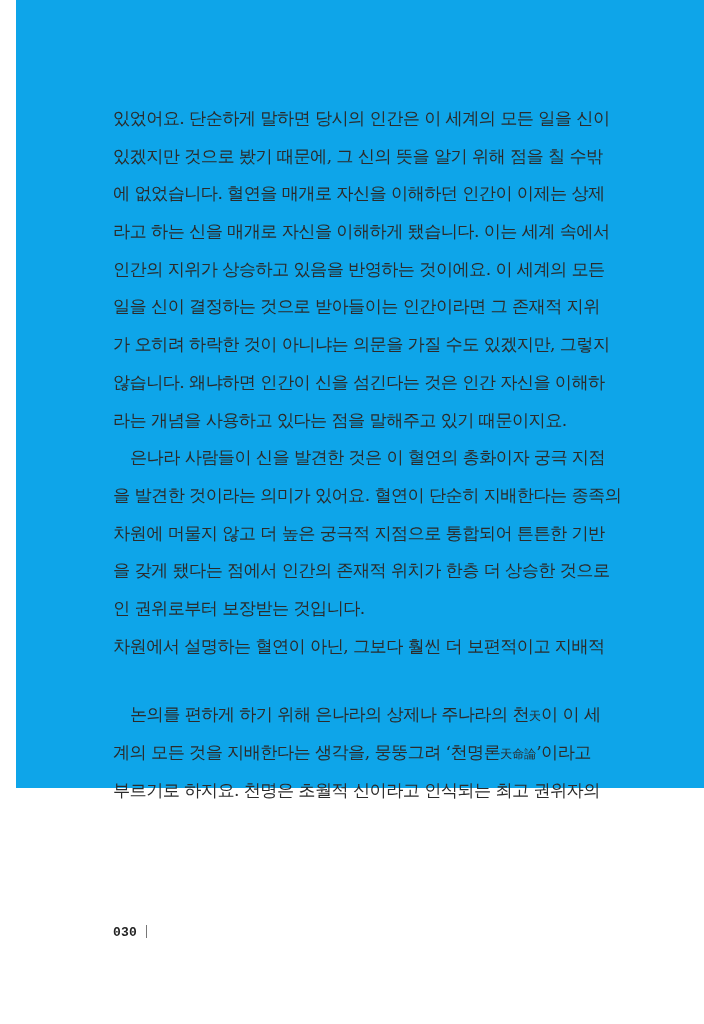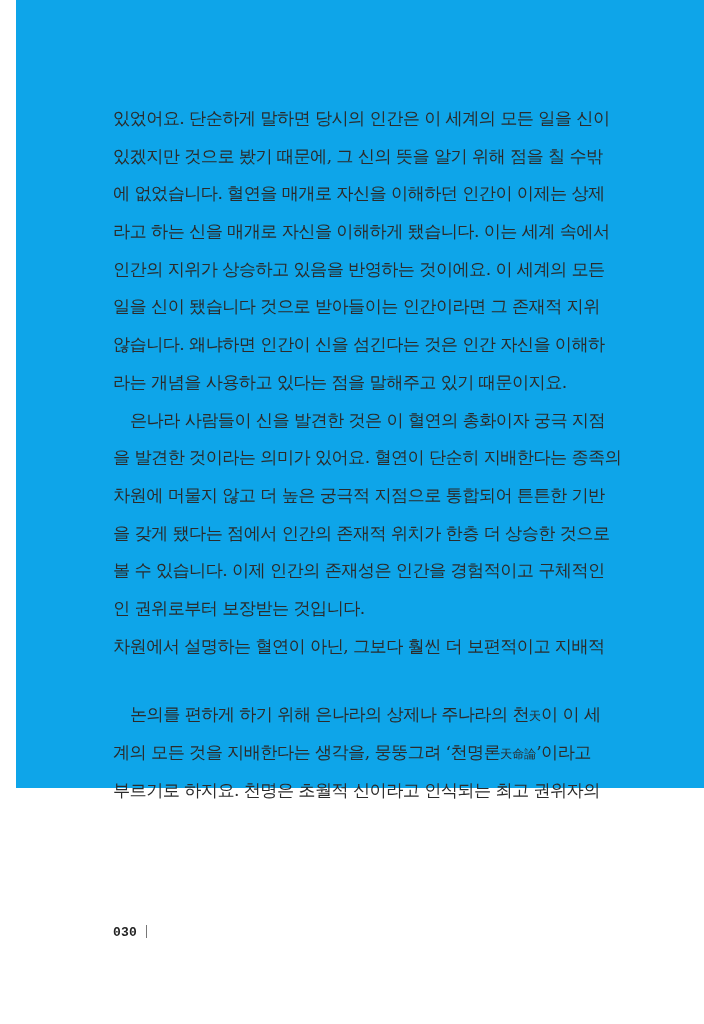--- a/index.html
+++ b/index.html
@@ -75,31 +75,31 @@
 
 <div class="page">
   <div class="body-text">
 
     <div class="paragraph">
       <span class="line">있었어요. 단순하게 말하면 당시의 인간은 이 세계의 모든 일을 신이</span>
       <span class="line">있겠지만 것으로 봤기 때문에, 그 신의 뜻을 알기 위해 점을 칠 수밖</span>
       <span class="line">에 없었습니다. 혈연을 매개로 자신을 이해하던 인간이 이제는 상제</span>
       <span class="line">라고 하는 신을 매개로 자신을 이해하게 됐습니다. 이는 세계 속에서</span>
       <span class="line">인간의 지위가 상승하고 있음을 반영하는 것이에요. 이 세계의 모든</span>
-      <span class="line">일을 신이 됐습니다 것으로 받아들이는 인간이라면 그 존재적 지위</span>
+      <span class="line">일을 신이 결정하는 것으로 받아들이는 인간이라면 그 존재적 지위</span>
+      <span class="line">가 오히려 하락한 것이 아니냐는 의문을 가질 수도 있겠지만, 그렇지</span>
       <span class="line">않습니다. 왜냐하면 인간이 신을 섬긴다는 것은 인간 자신을 이해하</span>
       <span class="line last">라는 개념을 사용하고 있다는 점을 말해주고 있기 때문이지요.</span>
     </div>
 
     <div class="paragraph">
       <span class="line indent">은나라 사람들이 신을 발견한 것은 이 혈연의 총화이자 궁극 지점</span>
       <span class="line">을 발견한 것이라는 의미가 있어요. 혈연이 단순히 지배한다는 종족의</span>
       <span class="line">차원에 머물지 않고 더 높은 궁극적 지점으로 통합되어 튼튼한 기반</span>
       <span class="line">을 갖게 됐다는 점에서 인간의 존재적 위치가 한층 더 상승한 것으로</span>
-      <span class="line">볼 수 있습니다. 이제 인간의 존재성은 인간을 경험적이고 구체적인</span>
       <span class="line last">인 권위로부터 보장받는 것입니다.</span>
       <span class="line">차원에서 설명하는 혈연이 아닌, 그보다 훨씬 더 보편적이고 지배적</span>
     </div>
 
     <div class="para-gap"></div>
 
     <div class="paragraph">
       <span class="line indent"><span>논의를 편하게 하기 위해 은나라의 상제나 주나라의 천</span><span class="hanja">天</span><span>이 이 세</span></span>
       <span class="line"><span>계의 모든 것을 지배한다는 생각을, 뭉뚱그려 ‘천명론</span><span class="hanja">天命論</span><span>’이라고</span></span>
       <span class="line">부르기로 하지요. 천명은 초월적 신이라고 인식되는 최고 권위자의</span>

